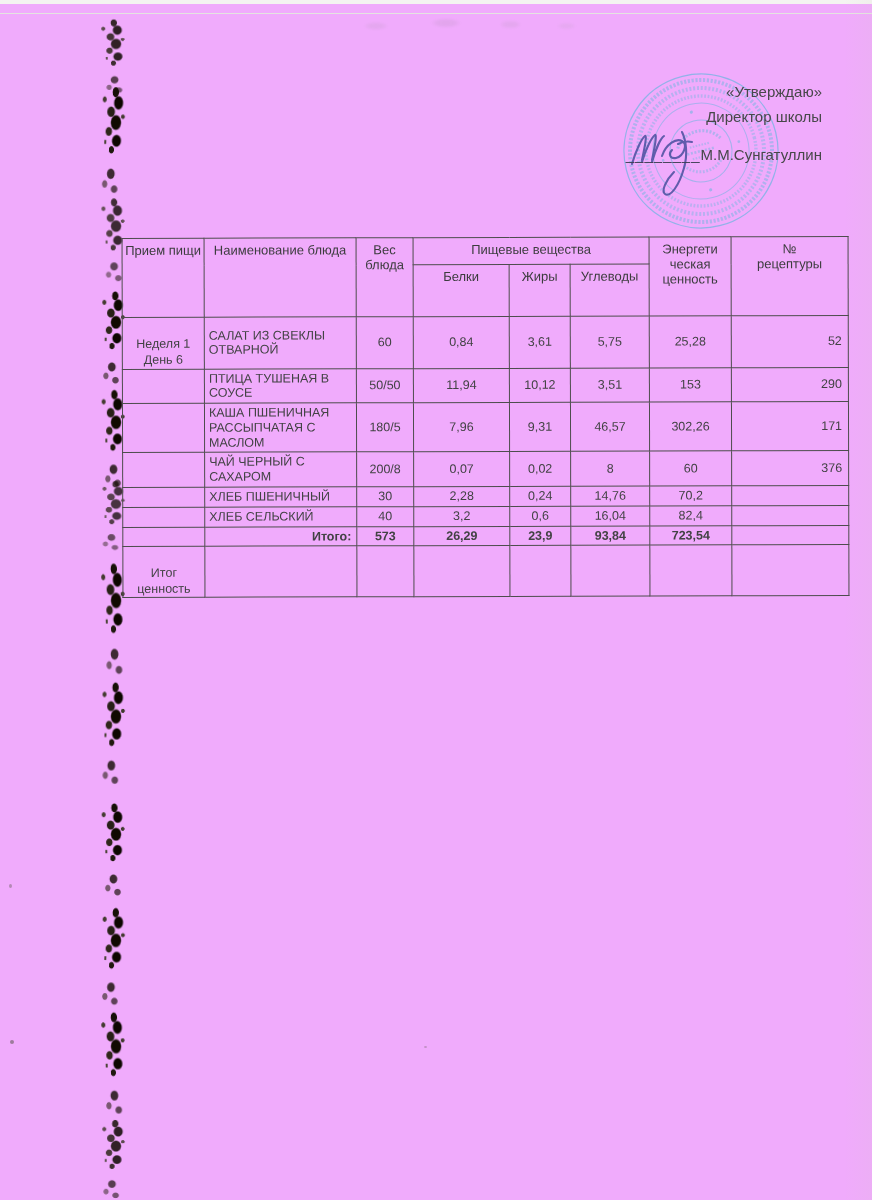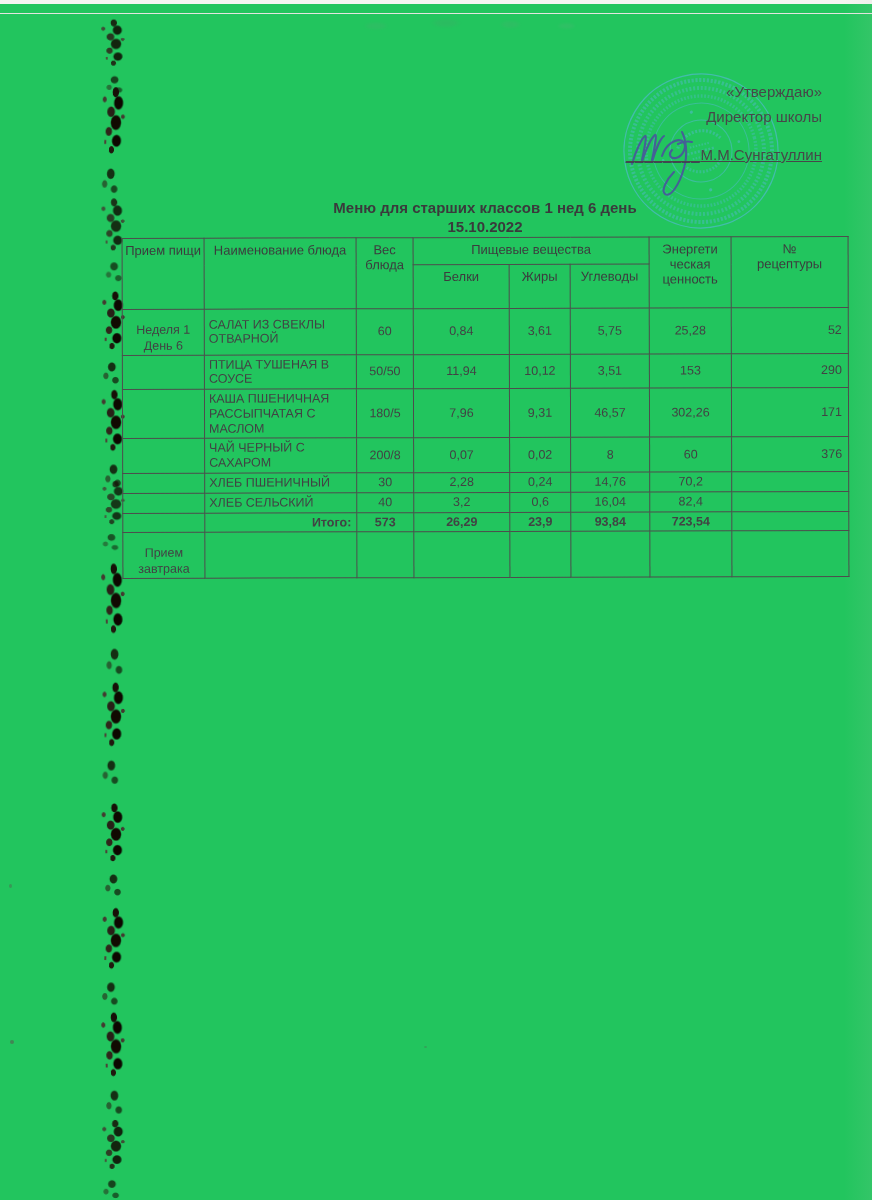--- a/index.html
+++ b/index.html
@@ -3,21 +3,21 @@
 <meta charset="utf-8">
 <style>
   * { margin:0; padding:0; box-sizing:border-box; }
   body {
     width:872px; height:1200px; overflow:hidden;
     background:#ffffff;
     font-family:"Liberation Sans", sans-serif;
     color:#3d3d3d;
     position:relative;
   }
-  .page { position:absolute; inset:0; background:#22c55e; }
+  .page { position:absolute; inset:0; background:#f0abfc; }
   .top-fold-line { position:absolute; top:13px; left:0; width:100%; height:1px; background:#e4e4e0; }
   .top-edge { position:absolute; top:0; left:0; width:100%; height:4px; background:#f4f4f1; }
   .right-scan-shade { position:absolute; top:0; right:0; width:28px; height:100%;
     background:linear-gradient(to right, rgba(205,200,188,0) 0%, rgba(205,200,188,0.10) 100%); }
   .ghost-marks { position:absolute; top:8px; left:320px; width:280px; height:30px; opacity:.10;
     background:
       radial-gradient(18px 6px at 20% 60%, #888 40%, transparent 70%),
       radial-gradient(22px 7px at 45% 50%, #777 40%, transparent 70%),
       radial-gradient(16px 6px at 68% 55%, #888 40%, transparent 70%),
       radial-gradient(14px 5px at 88% 60%, #999 40%, transparent 70%);
@@ -64,38 +64,38 @@
   .smudge:nth-child(11) { top:1012px; transform:rotate(-2deg) scaleY(1.1); }
   .smudge:nth-child(12) { top:1112px; transform:rotate(1deg) scaleY(.85); opacity:.85; }
 
   
   .stamp-svg { position:absolute; left:621px; top:71px; width:160px; height:160px; opacity:.82; }
   .signature-svg { position:absolute; left:626px; top:120px; width:110px; height:82px; }
   .approval { position:absolute; left:598px; top:84px; width:224px; text-align:right;
     font-size:15px; color:#474749; line-height:1.1; }
   .approval .a1 { margin-bottom:8px; }
   .approval .a2 { margin-bottom:22px; }
-  .sign-row { white-space:nowrap;text-decoration:underline; }
+  .sign-row { white-space:nowrap; }
   .sign-row .underscore { letter-spacing:1px; color:#3f3f55; }
 
   
   .title-block { position:absolute; left:122px; top:199px; width:726px; text-align:center;
     font-weight:bold; font-size:15px; color:#3a3a3c; }
   .title-block .t2 { margin-top:2px; }
 
   
   .menu-table { position:absolute; left:122px; top:237px; border-collapse:collapse;
     table-layout:fixed; width:726px; transform:rotate(-0.15deg); }
   .menu-table th, .menu-table td { border:1px solid #4d4d4d; overflow:hidden; }
   .menu-table th { font-weight:normal; font-size:13px; vertical-align:top; padding-top:4px; color:#3c3c3e; }
-  .menu-table .h-sub th { height:44px; }
+  .menu-table .h-sub th { height:52px; }
   .menu-table td { font-size:12.5px; color:#424244; }
   .num { text-align:center; }
   .dish { font-size:11px; text-align:left; padding:2px 3px 2px 4px; line-height:1.18; color:#44464a; }
-  .meal-cell { font-size:14.5px; text-align:center; vertical-align:top; padding-top:12px; line-height:1.3; }
+  .meal-cell { font-size:14.5px; text-align:center; vertical-align:top; padding-top:18px; line-height:1.3; }
   .recipe-cell { text-align:right; padding-right:6px; }
   .totals-row td { font-weight:bold; }
   .totals-label { text-align:right; padding-right:5px; font-size:12.5px; }
   .footer-row td { height:46px; }
   .narrow-head { display:inline-block; max-width:80px; }
   .energy-head { display:inline-block; max-width:74px; }
 </style>
 </head>
 <body>
 
@@ -157,24 +157,20 @@
   </svg>
 
   <div class="approval">
     <div class="a1">«Утверждаю»</div>
     <div class="a2">Директор школы</div>
     <div class="sign-row">
       <span class="underscore">________</span><span>М.М.Сунгатуллин</span>
     </div>
   </div>
 
-  <div class="title-block">
-    <div class="t1">Меню для старших классов  1 нед 6 день</div>
-    <div class="t2">15.10.2022</div>
-  </div>
 
   <table class="menu-table">
     <colgroup>
       <col style="width:82px">
         <col style="width:152px">
         <col style="width:57px">
       <col style="width:96px">
         <col style="width:61px">
         <col style="width:79px">
       <col style="width:82px">
@@ -260,21 +256,21 @@
         <td></td>
         <td class="totals-label">Итого:</td>
         <td class="num">573</td>
         <td class="num">26,29</td>
         <td class="num">23,9</td>
         <td class="num">93,84</td>
         <td class="num">723,54</td>
         <td class="recipe-cell"></td>
       </tr>
       <tr class="footer-row">
-        <td class="meal-cell">Прием завтрака</td>
+        <td class="meal-cell">Итог ценность</td>
         <td></td>
         <td></td>
         <td></td>
         <td></td>
         <td></td>
         <td></td>
         <td></td>
       </tr>
     </tbody>
   </table>

